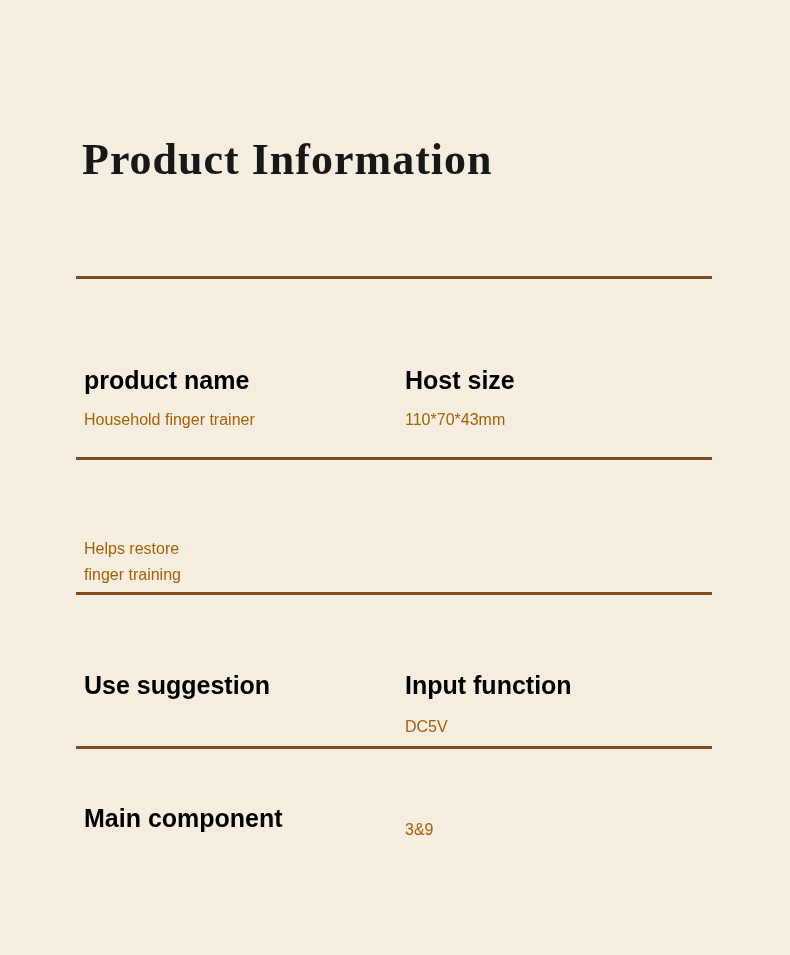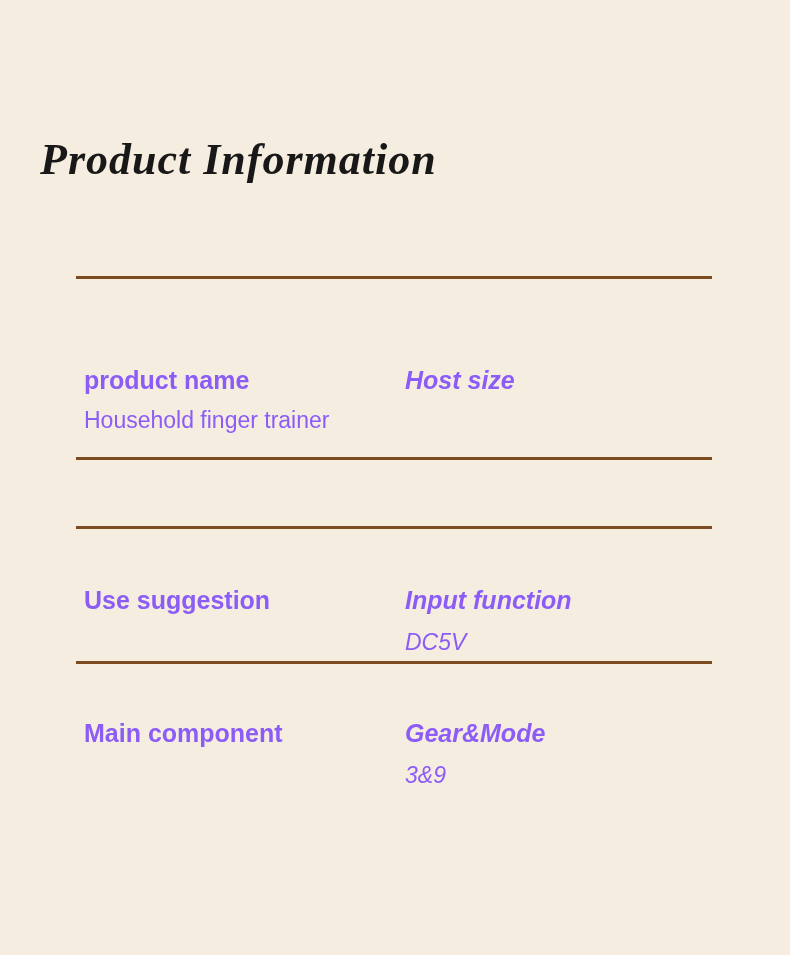--- a/index.html
+++ b/index.html
@@ -6,23 +6,22 @@
   body {
     width: 790px; height: 955px;
     background: #f6ede1;
     overflow: hidden;
     font-family: "Liberation Sans", sans-serif;
     color: #2a2a2a;
   }
   .page { width: 790px; height: 955px; position: relative; }
 
   .title {
-    margin: 136px 0 0 40px;
+    margin: 136px 0 0 82px;
     font-family: "Liberation Serif", serif;
-    font-style: italic;
     font-weight: 700;
     font-size: 44px;
     line-height: 48px;
     letter-spacing: 1px;
     color: #181818;
   }
 
   .rule {
     height: 3px;
     width: 636px;
@@ -35,65 +34,68 @@
   .rule-r2 { margin-top: 4px; }
   .rule-r3 { margin-top: 6px; }
 
   .spec-row {
     display: flex;
     margin-left: 84px;
     width: 630px;
   }
   .row-1 { margin-top: 86px; }
   .row-2 { margin-top: 62px; }
-  .row-3 { margin-top: 56px; }
+  .row-3 { margin-top: 75px; }
   .row-4 { margin-top: 54px; justify-content: space-between; }
 
   .col-left  { width: 321px; flex: none; }
-  .col-right { flex: 1; font-style: italic; }
+  .col-right { flex: 1; }
 
   .spec-label {
     font-size: 25px;
     font-weight: 700;
     line-height: 30px;
-    color: #8b5cf6;
+    color: #000000;
   }
   .spec-value {
     margin-top: 12px;
-    font-size: 23px;
+    font-size: 16px;
     font-weight: 400;
     line-height: 26px;
     white-space: pre-line;
-    color: #8b5cf6;
+    color: #a16207;
   }
   .row-2 .spec-value, .row-3 .spec-value, .row-4 .spec-value { margin-top: 14px; }
 </style>
 </head>
 <body>
 
 <div class="page">
 
   <h1 class="title">Product Information</h1>
 
   <div class="rule rule-title"></div>
 
   <section class="spec-row row-1">
     <div class="col-left">
       <div class="spec-label">product name</div>
       <div class="spec-value">Household finger trainer</div>
     </div>
     <div class="col-right">
       <div class="spec-label">Host size</div>
+      <div class="spec-value">110*70*43mm</div>
     </div>
   </section>
 
   <div class="rule rule-r1"></div>
 
   <section class="spec-row row-2">
     <div class="col-left">
+      <div class="spec-value">Helps restore
+finger training</div>
     </div>
   </section>
 
   <div class="rule rule-r2"></div>
 
   <section class="spec-row row-3">
     <div class="col-left">
       <div class="spec-label">Use suggestion</div>
     </div>
     <div class="col-right">
@@ -102,18 +104,17 @@
     </div>
   </section>
 
   <div class="rule rule-r3"></div>
 
   <section class="spec-row row-4">
     <div class="col-left">
       <div class="spec-label">Main component</div>
     </div>
     <div class="col-right">
-      <div class="spec-label">Gear&amp;Mode</div>
       <div class="spec-value">3&amp;9</div>
     </div>
   </section>
 
 </div>
 
 </body></html>

